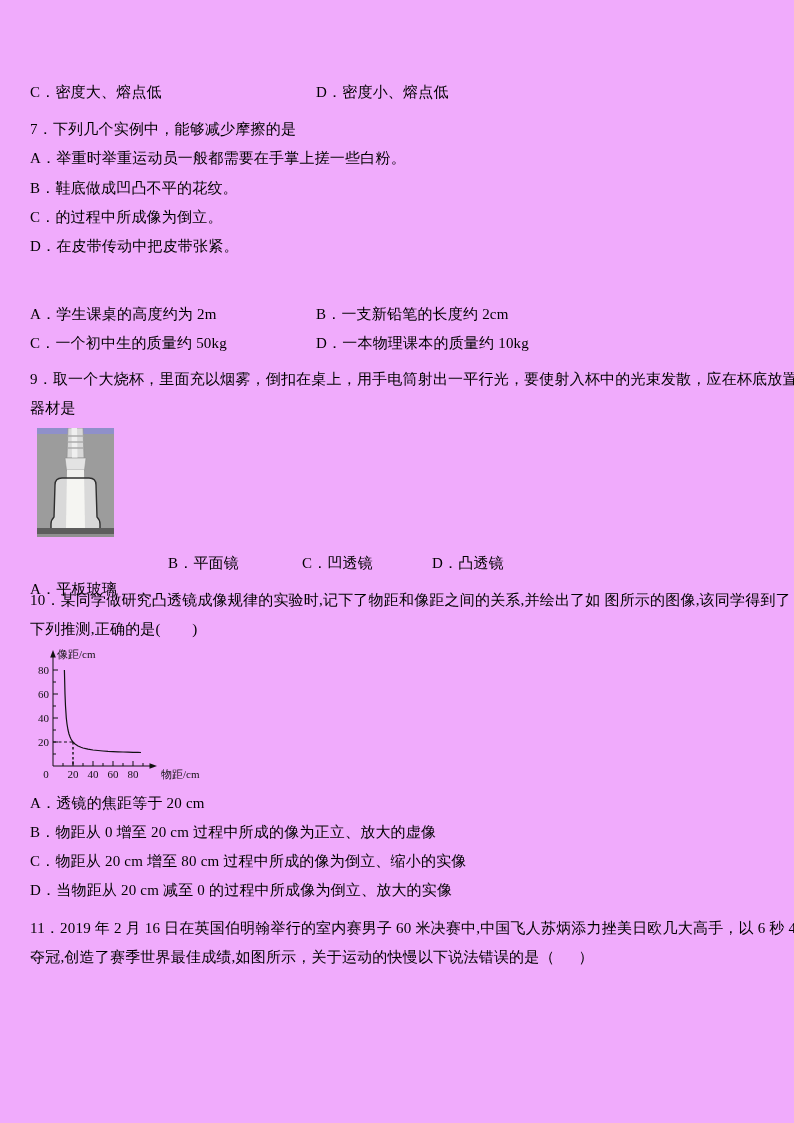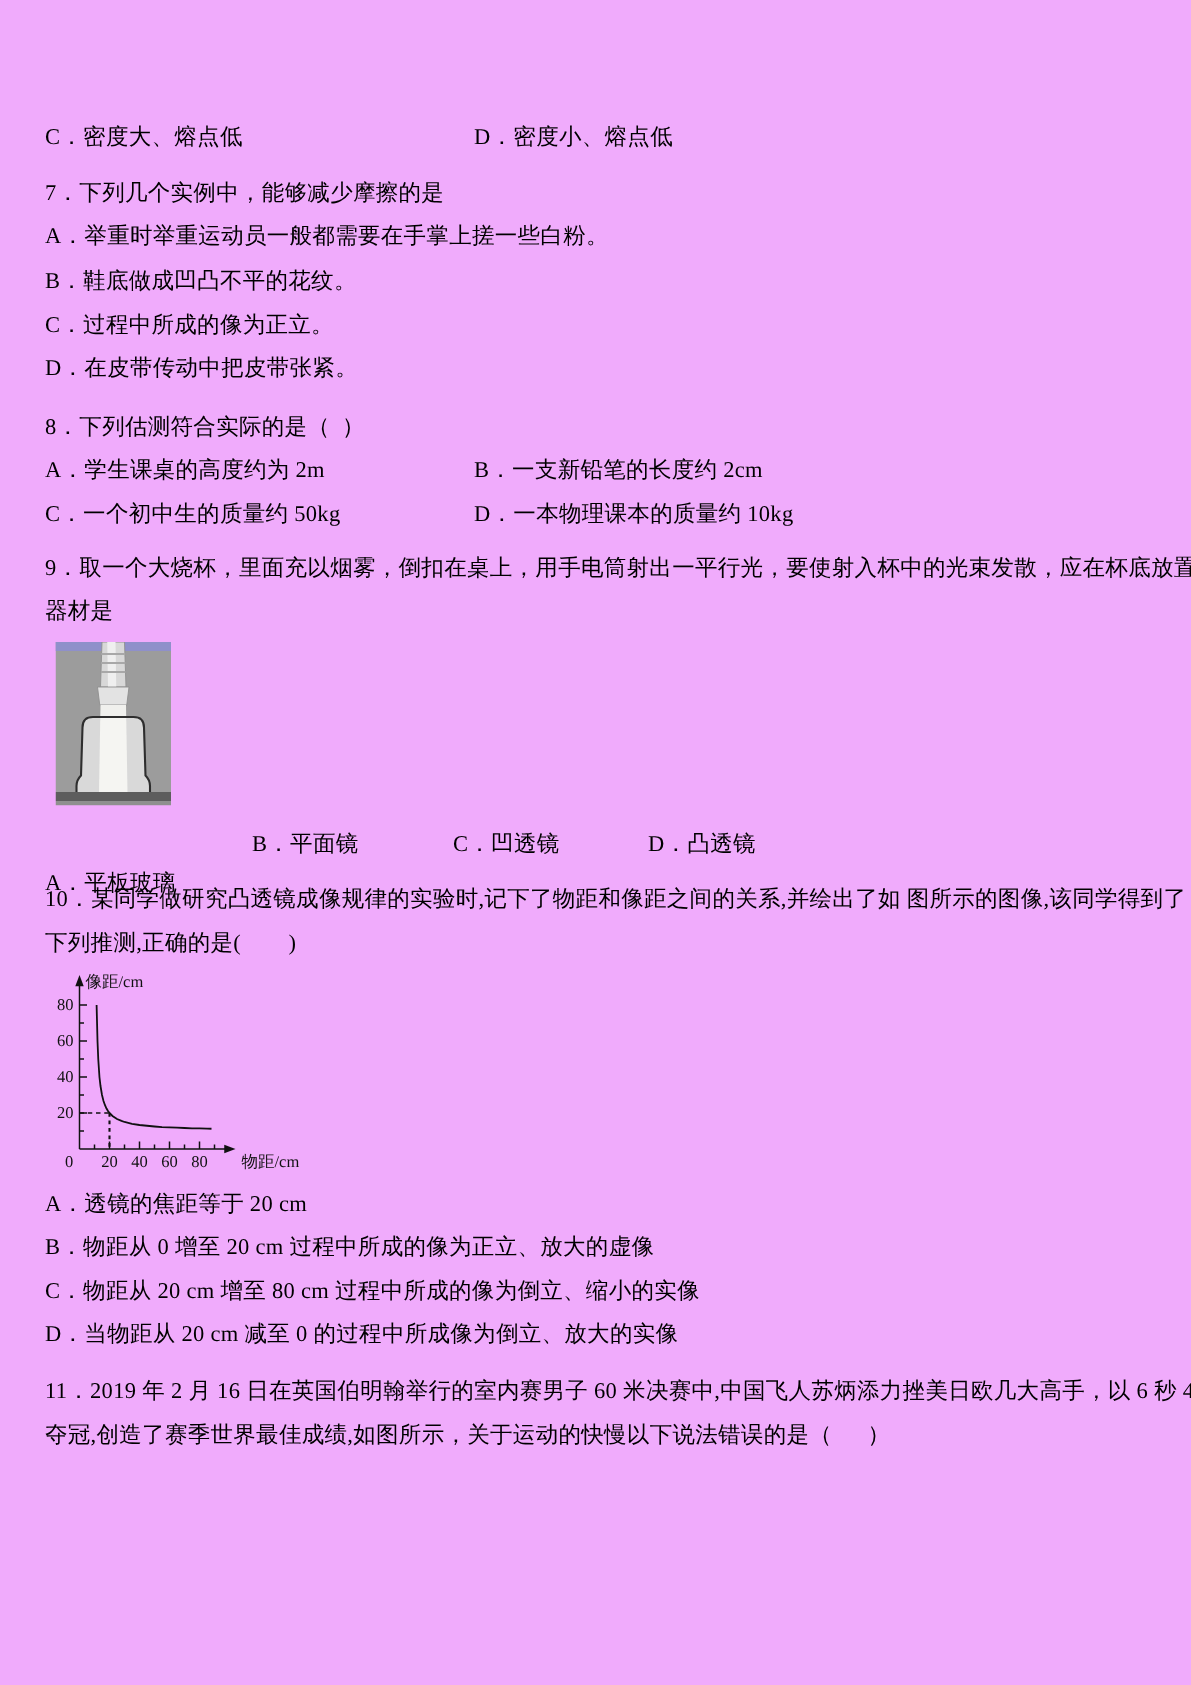--- a/index.html
+++ b/index.html
@@ -28,24 +28,23 @@
 <body>
 
 <div class="page">
 
   <div class="t" style="top:83px;  left:30px;">C．密度大、熔点低</div>
   <div class="t" style="top:83px;  left:316px;">D．密度小、熔点低</div>
 
   <div class="t" style="top:120px; left:30px;">7．下列几个实例中，能够减少摩擦的是</div>
   <div class="t" style="top:149px; left:30px;">A．举重时举重运动员一般都需要在手掌上搓一些白粉。</div>
   <div class="t" style="top:179px; left:30px;">B．鞋底做成凹凸不平的花纹。</div>
-  <div class="t" style="top:208px; left:30px;">C．过程中所成的像为正立。</div>
+  <div class="t" style="top:208px; left:30px;">C．的过程中所成像为倒立。</div>
   <div class="t" style="top:237px; left:30px;text-align:right;">D．在皮带传动中把皮带张紧。</div>
 
-  <div class="t" style="top:276px; left:30px;">8．下列估测符合实际的是（  ）</div>
   <div class="t" style="top:305px; left:30px;text-align:right;">A．学生课桌的高度约为 2m</div>
   <div class="t" style="top:305px; left:316px;">B．一支新铅笔的长度约 2cm</div>
   <div class="t" style="top:334px; left:30px;">C．一个初中生的质量约 50kg</div>
   <div class="t" style="top:334px; left:316px;">D．一本物理课本的质量约 10kg</div>
 
   <div class="t" style="top:370px; left:30px;">9．取一个大烧杯，里面充以烟雾，倒扣在桌上，用手电筒射出一平行光，要使射入杯中的光束发散，应在杯底放置的</div>
   <div class="t" style="top:399px; left:30px;">器材是</div>
 
   <div class="fig" style="top:428px; left:37px;">
     <svg width="77" height="109" viewBox="0 0 77 109">

